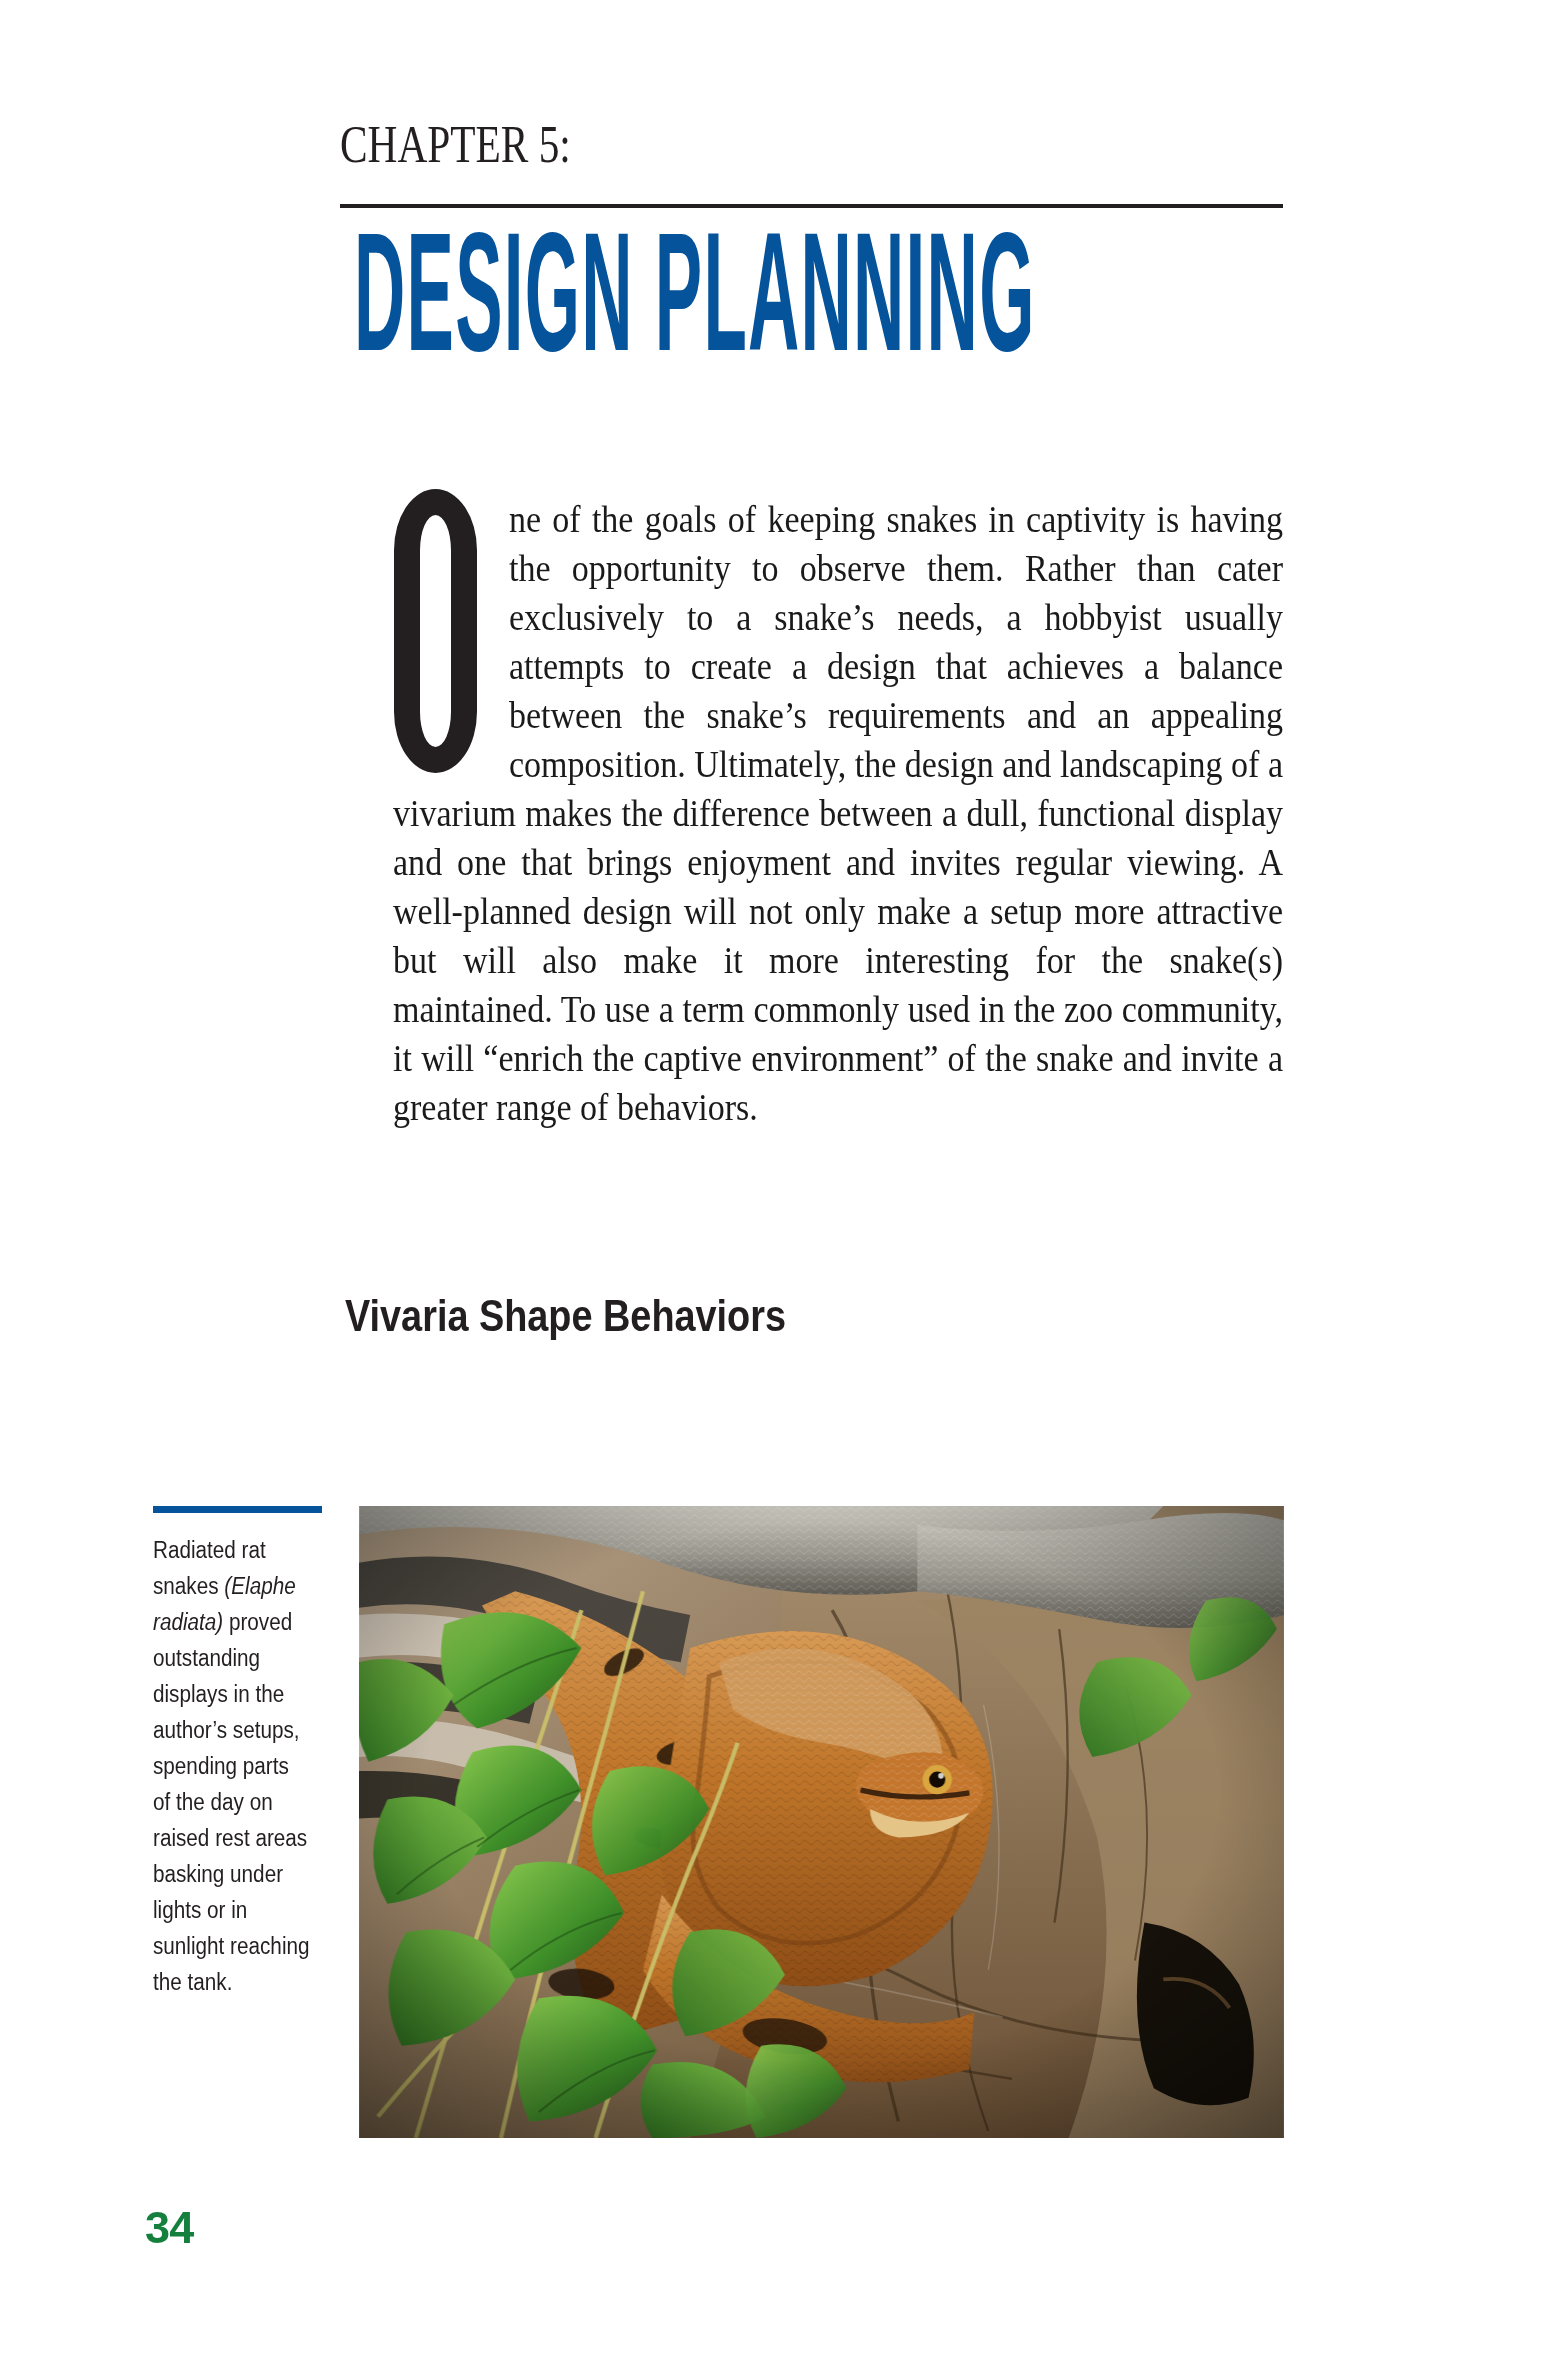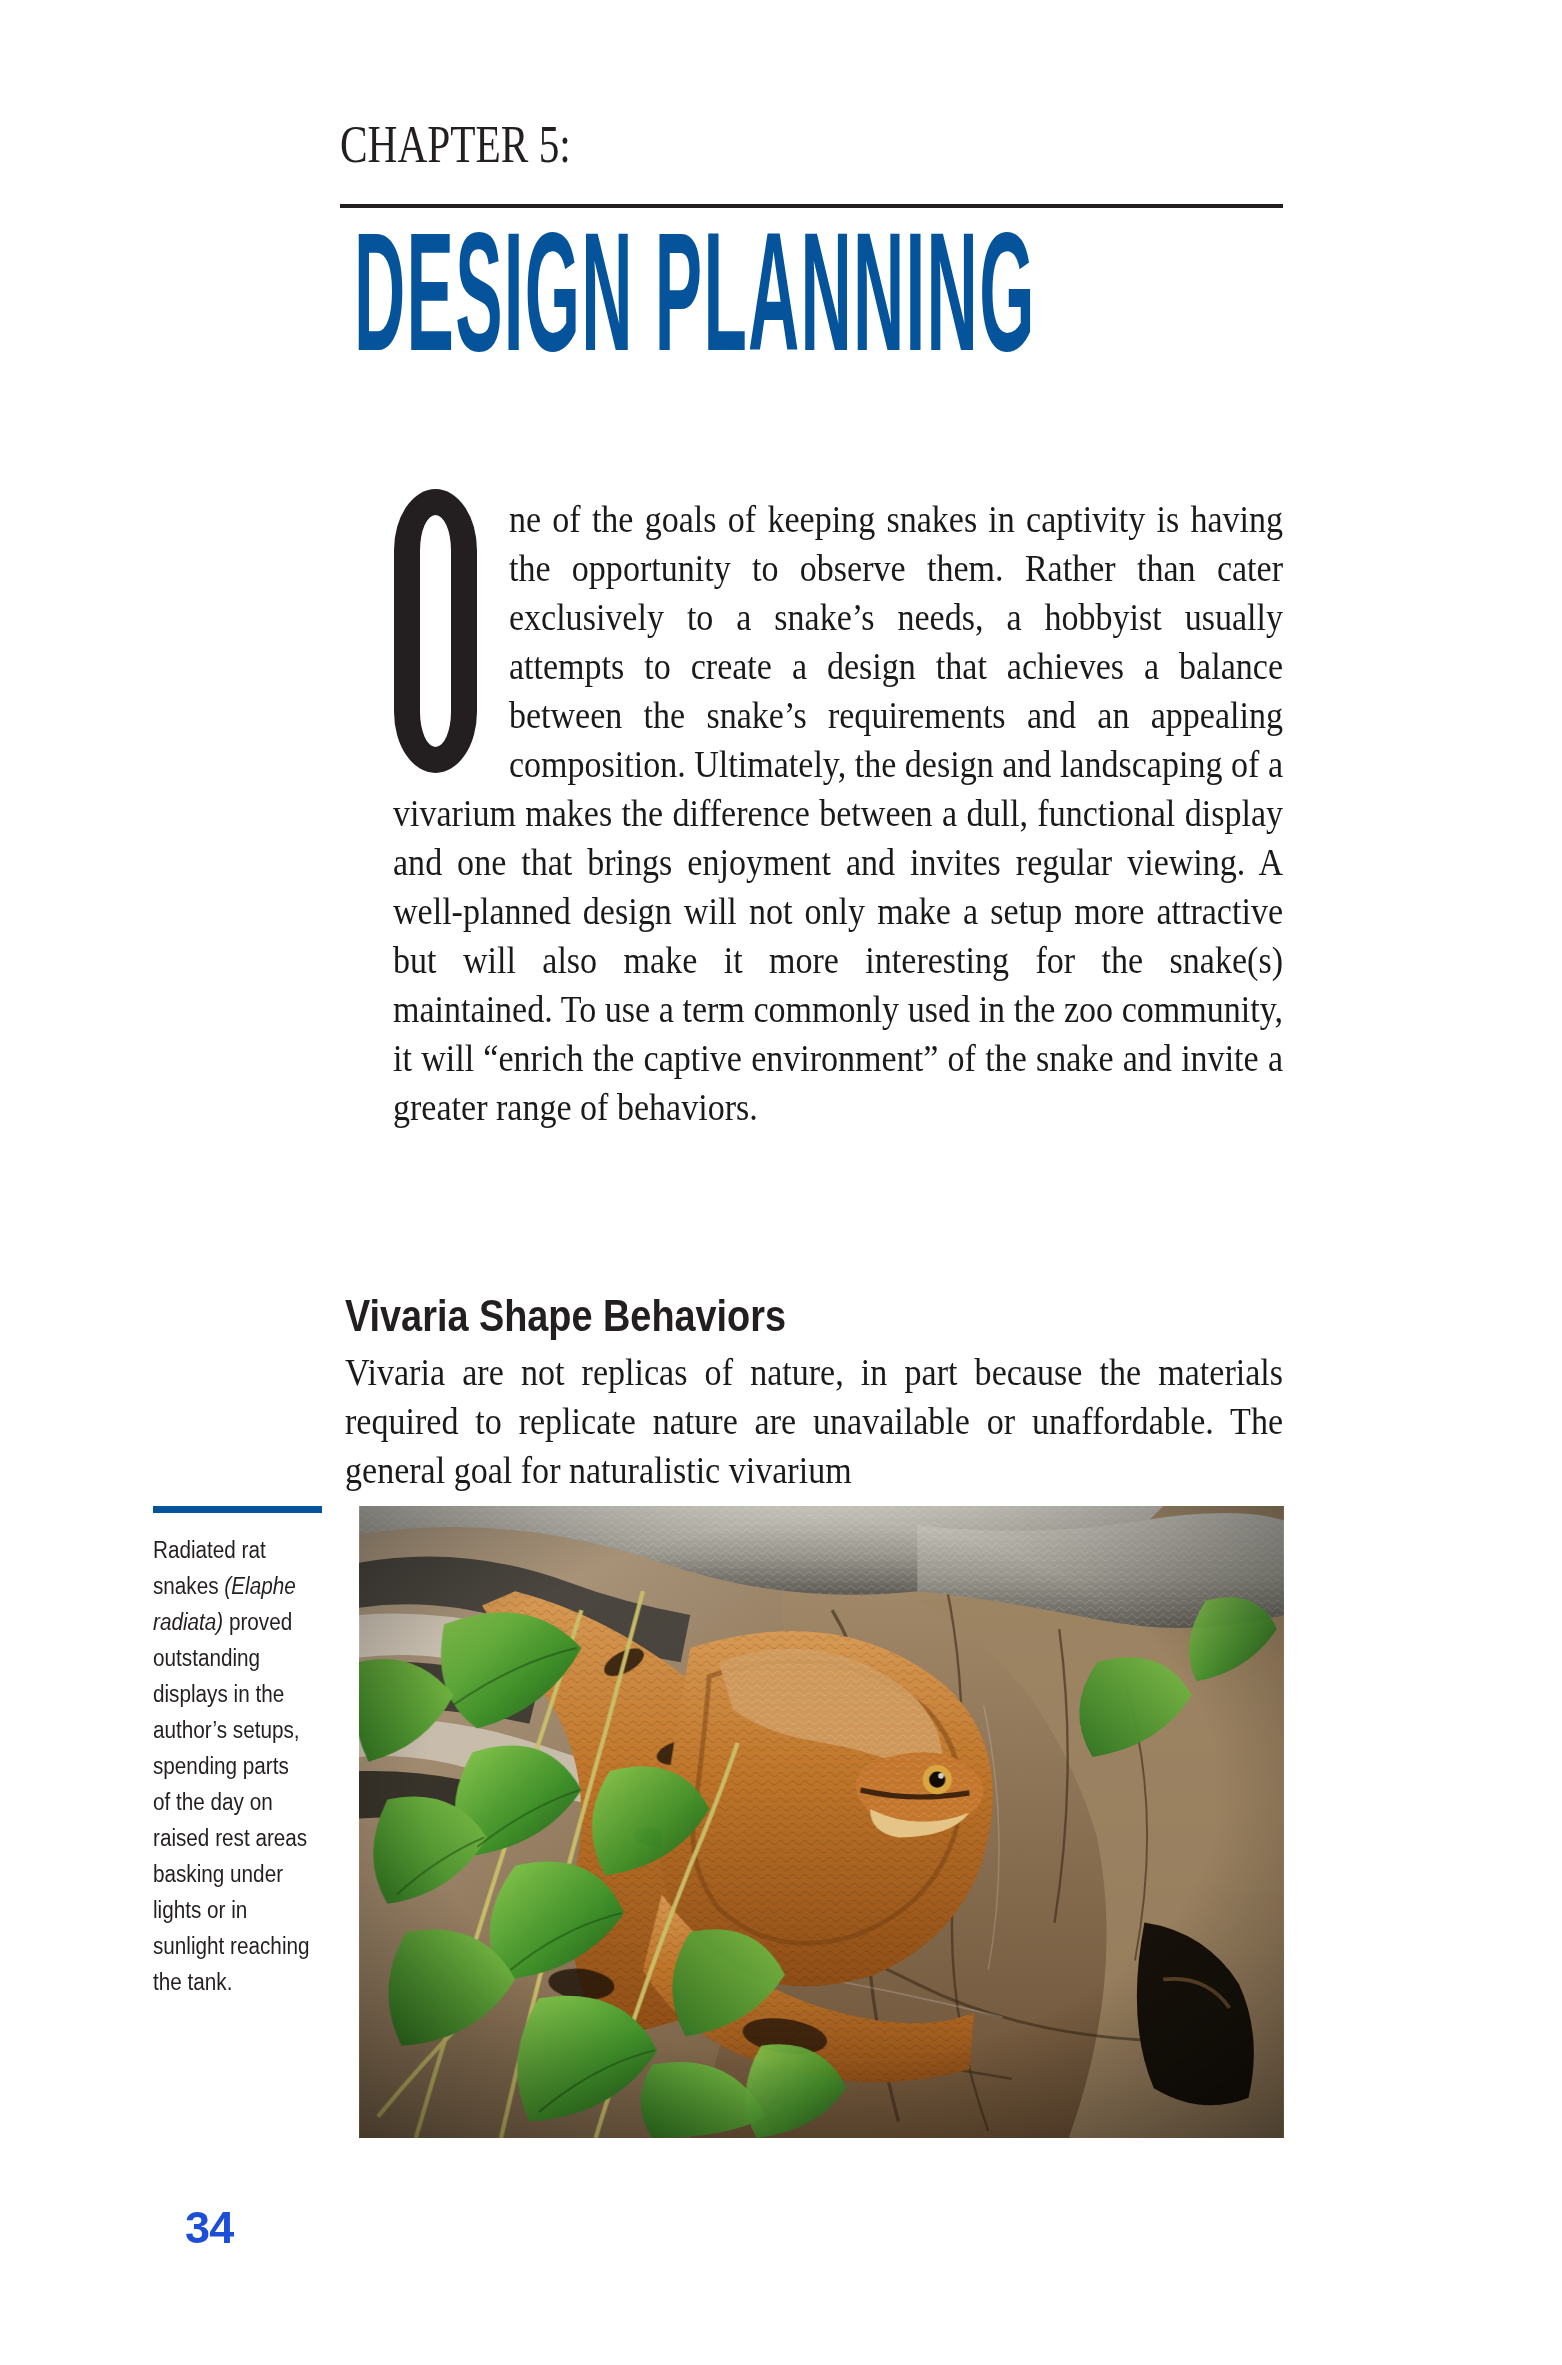--- a/index.html
+++ b/index.html
@@ -162,23 +162,22 @@
 
   
   .folio {
     position: absolute;
     left: 145px;
     top: 2205px;
     font-family: "Liberation Sans", sans-serif;
     font-weight: bold;
     font-size: 45px;
     line-height: 1;
-    color: #1d4ed8;
+    color: #15803d;
     letter-spacing: -0.9px;
-    margin-left: 40px;
   }
 
   
   .photo {
     position: absolute;
     left: 359px;
     top: 1506px;
     width: 925px;
     height: 632px;
     overflow: hidden;
@@ -200,23 +199,20 @@
   <div class="body-col">
     <div class="dropcap-wrap">
       <div class="dropcap-float"></div>
       <div class="dropcap"></div>
       <p class="para first">ne of the goals of keeping snakes in captivity is having the opportunity to observe them. Rather than cater exclusively to a snake’s needs, a hobbyist usually attempts to create a design that achieves a balance between the snake’s requirements and an appealing composition. Ultimately, the design and landscaping of a vivarium makes the difference between a dull, functional display and one that brings enjoyment and invites regular viewing. A well-planned design will not only make a setup more attractive but will also make it more interesting for the snake(s) maintained. To use a term commonly used in the zoo community, it will “enrich the captive environment” of the snake and invite a greater range of behaviors.</p>
     </div>
   </div>
 
   <div class="section-heading">Vivaria Shape Behaviors</div>
 
-  <div class="para2-wrap">
-    <p class="para">Vivaria are not replicas of nature, in part because the materials required to replicate nature are unavailable or unaffordable. The general goal for naturalistic vivarium</p>
-  </div>
 
   <div class="caption-rule"></div>
 
   <div class="caption">
     <span>Radiated rat snakes </span><i>(Elaphe radiata)</i><span> proved outstanding displays in the author’s setups, spending parts of the day on raised rest areas basking under lights or in sunlight reaching the tank.</span>
   </div>
 
   <div class="folio">34</div>
 
   <div class="photo">

